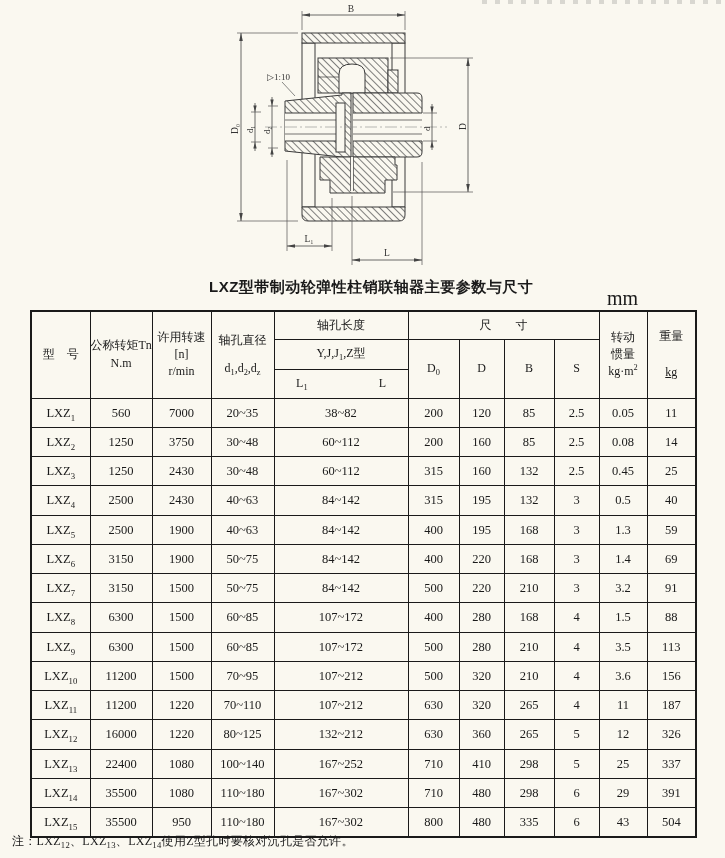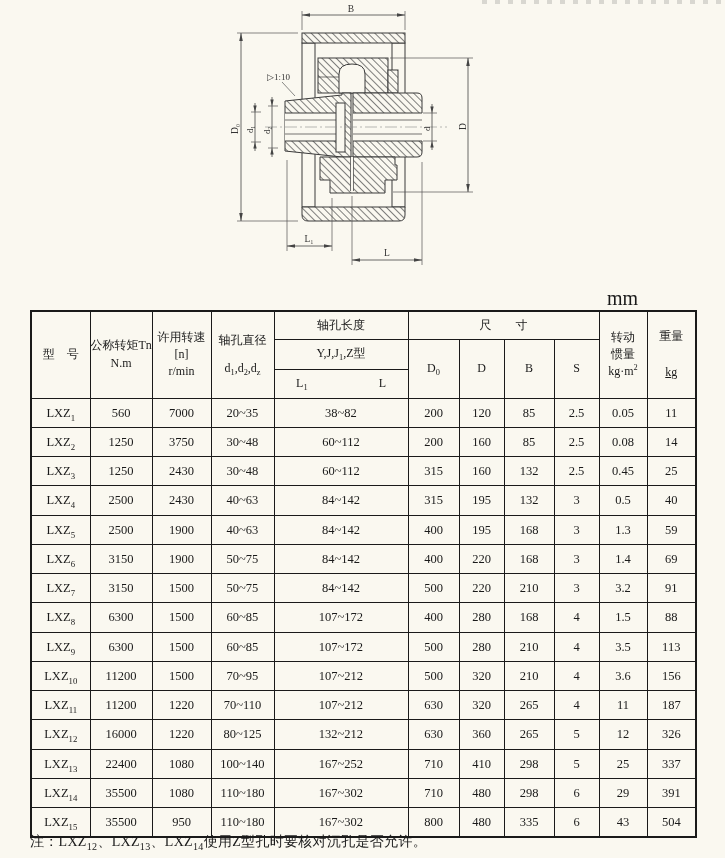--- a/index.html
+++ b/index.html
@@ -38,21 +38,21 @@
   .params thead tr.h2{height:30px;}
   .params thead tr.h3{height:29px;}
   .params tbody td{height:28.27px;font-size:12.5px;}
   .params sub{font-size:.7em;line-height:0;}
   .params sup{font-size:.7em;line-height:0;}
   .stack span{display:block;}
   .gap-above{margin-top:11px;}
   .gap-above-lg{margin-top:18px;text-decoration:underline;}
   .lcols{display:flex;justify-content:space-around;align-items:center;gap:28px;}
   .note{
-    position:absolute;left:30px;top:833px;font-size:14px;letter-spacing:.3px;
+    position:absolute;left:12px;top:833px;font-size:12px;letter-spacing:.3px;
     white-space:nowrap;
   }
   .note sub{font-size:.72em;}
 </style>
 </head>
 <body>
 
 <div class="top-artifact"></div>
 
 <svg class="drawing" width="275" height="272" viewBox="0 0 275 272">
@@ -166,20 +166,21 @@
     <text transform="translate(45,134) rotate(-90)" font-size="8.5">d₂</text>
     <text transform="translate(205,131) rotate(-90)" font-size="8.5">d</text>
     <text transform="translate(241,130) rotate(-90)">D</text>
     <text x="84" y="242" text-anchor="middle">L₁</text>
     <text x="162" y="256" text-anchor="middle">L</text>
     <text x="42" y="80" font-size="9">▷1:10</text>
   </g>
 </svg>
 
 <div class="title-row">
+  <span class="doc-title">LXZ型带制动轮弹性柱销联轴器主要参数与尺寸</span>
   <span class="unit-label">mm</span>
 </div>
 
 <table class="params">
   <colgroup>
     <col style="width:59px">
       <col style="width:62px">
       <col style="width:59px">
       <col style="width:63px">
     <col style="width:134px">

